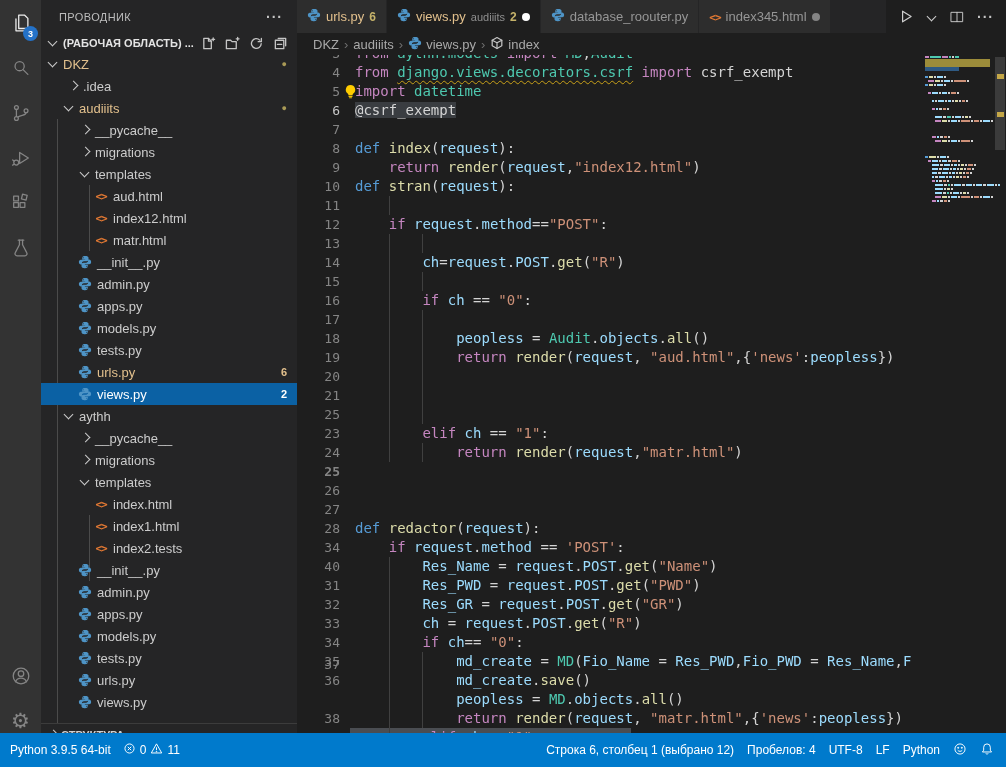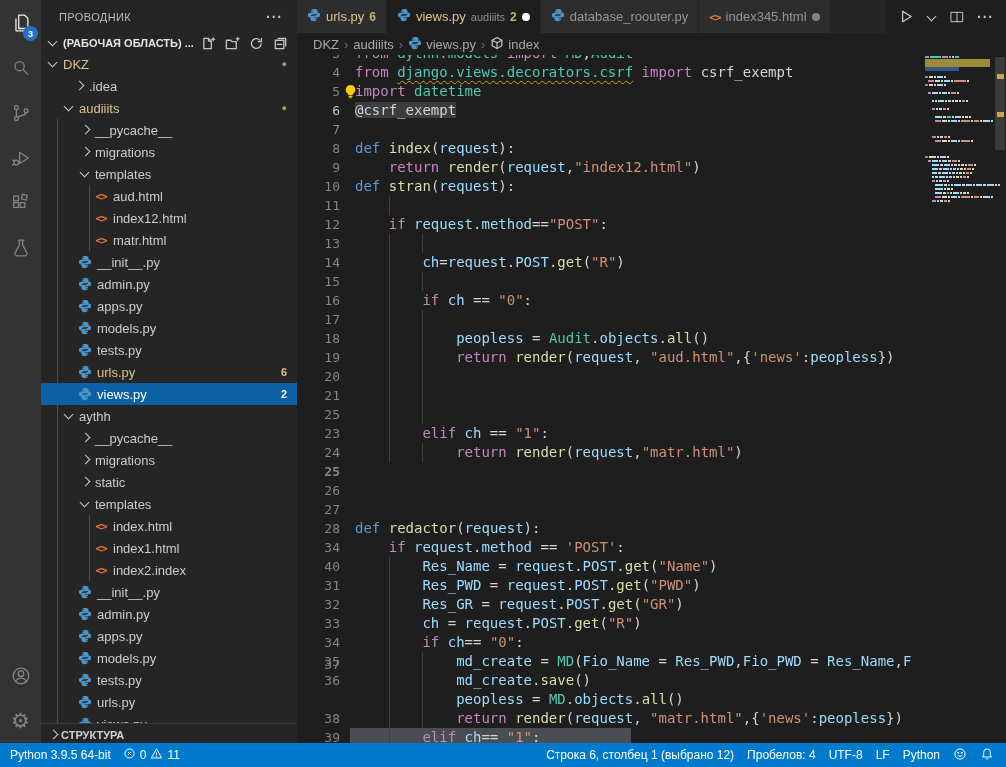--- a/index.html
+++ b/index.html
@@ -77,21 +77,21 @@
   .minimap { position:absolute; left:628px; top:0; width:65px; height:100%; z-index:2; }
   .mrow { position:absolute; height:3px; white-space:nowrap; }
   .mseg { display:inline-block; height:2px; margin-right:1px; vertical-align:top; }
   .mwarn { position:absolute; left:0; width:65px; height:4px; background:#9c8c3a; }
   .msel { position:absolute; left:0; width:34px; height:4px; background:#2f5a83; }
   .mscroll { position:absolute; right:0; top:0; width:13px; height:100%; z-index:2; }
   .mslider { position:absolute; right:1px; width:10px; background:rgba(121,121,121,0.32); }
   .mmark { position:absolute; right:2px; width:7px; height:5px; background:#c4a747; }
 
   
-  .statusbar { position:absolute; left:0; bottom:0; width:1006px; height:24px; background:#007acc; color:#ffffff; display:flex; align-items:center; font-size:12px; z-index:10; }
+  .statusbar { position:absolute; left:0; bottom:0; width:1006px; height:34px; background:#007acc; color:#ffffff; display:flex; align-items:center; font-size:12px; z-index:10; }
   .sb-left { display:flex; align-items:center; gap:12px; padding-left:10px; }
   .sb-right { margin-left:auto; display:flex; align-items:center; gap:13px; padding-right:12px; }
   .sb-item { display:flex; align-items:center; gap:4px; cursor:pointer; white-space:nowrap; }
 </style>
 </head>
 <body>
 
 <div class="app">
 
   <div class="activitybar">
@@ -194,21 +194,21 @@
     <div class="tree" id="tree">
       <div class="tguide" style="left:16px; top:66px;  height:339px;"></div>
       <div class="tguide" style="left:16px; top:374px; height:296px;"></div>
       <div class="tguide" style="left:48px; top:132px; height:66px;"></div>
       <div class="tguide" style="left:48px; top:462px; height:66px;"></div>
     <div class="trow" style="padding-left: 4px;">
           <span class="chev exp"></span>
           <span class="tlabel mod">DKZ</span>
           <span class="tdot">●</span>
         </div>
-        <div class="trow" style="padding-left: 30px;">
+        <div class="trow" style="padding-left: 24px;">
           <span class="chev"></span>
           <span class="tlabel">.idea</span>
         </div>
         <div class="trow" style="padding-left: 20px;">
           <span class="chev exp"></span>
           <span class="tlabel mod">audiiits</span>
           <span class="tdot">●</span>
         </div>
         <div class="trow" style="padding-left: 36px;">
           <span class="chev"></span>
@@ -311,44 +311,40 @@
         </div>
         <div class="trow" style="padding-left: 36px;">
           <span class="chev"></span>
           <span class="tlabel">__pycache__</span>
         </div>
         <div class="trow" style="padding-left: 36px;">
           <span class="chev"></span>
           <span class="tlabel">migrations</span>
         </div>
         <div class="trow" style="padding-left: 36px;">
-          <span class="chev"></span>
-          <span class="tlabel">static</span>
-        </div>
-        <div class="trow" style="padding-left: 36px;">
           <span class="chev exp"></span>
           <span class="tlabel">templates</span>
         </div>
         <div class="trow" style="padding-left: 52px;">
           <span class="ico fico">
             <span class="htmlico">&lt;&gt;</span>
           </span>
           <span class="tlabel">index.html</span>
         </div>
         <div class="trow" style="padding-left: 52px;">
           <span class="ico fico">
             <span class="htmlico">&lt;&gt;</span>
           </span>
           <span class="tlabel">index1.html</span>
         </div>
         <div class="trow" style="padding-left: 52px;">
           <span class="ico fico">
             <span class="htmlico">&lt;&gt;</span>
           </span>
-          <span class="tlabel">index2.index</span>
+          <span class="tlabel">index2.tests</span>
         </div>
         <div class="trow" style="padding-left: 36px;">
           <span class="ico fico">
             <svg width="14" height="14" viewBox="0 0 16 16">
               <path fill="#4e94c6" d="M7.9 1C6.1 1 4.8 1.7 4.8 3.1V5h3.3v.5H3.3C1.9 5.5 1 6.6 1 8.1s.9 2.7 2.3 2.7h1.2V9.3c0-1.2 1-2.2 2.3-2.2h3.1c1.2 0 2.1-.9 2.1-2V3.1C12 1.7 10.3 1 8.6 1h-.7zM6 2.5c.35 0 .63.28.63.63S6.35 3.76 6 3.76s-.63-.28-.63-.63S5.65 2.5 6 2.5z"></path>
               <path fill="#4e94c6" d="M8.1 15c1.8 0 3.1-.7 3.1-2.1V11H7.9v-.5h4.8c1.4 0 2.3-1.1 2.3-2.6s-.9-2.7-2.3-2.7h-1.2v1.5c0 1.2-1 2.2-2.3 2.2H6.1c-1.2 0-2.1.9-2.1 2v2C4 14.3 5.7 15 7.4 15h.7zm1.9-1.5c-.35 0-.63-.28-.63-.63s.28-.63.63-.63.63.28.63.63-.28.63-.63.63z"></path>
             </svg>
           </span>
           <span class="tlabel">__init__.py</span>
         </div>

